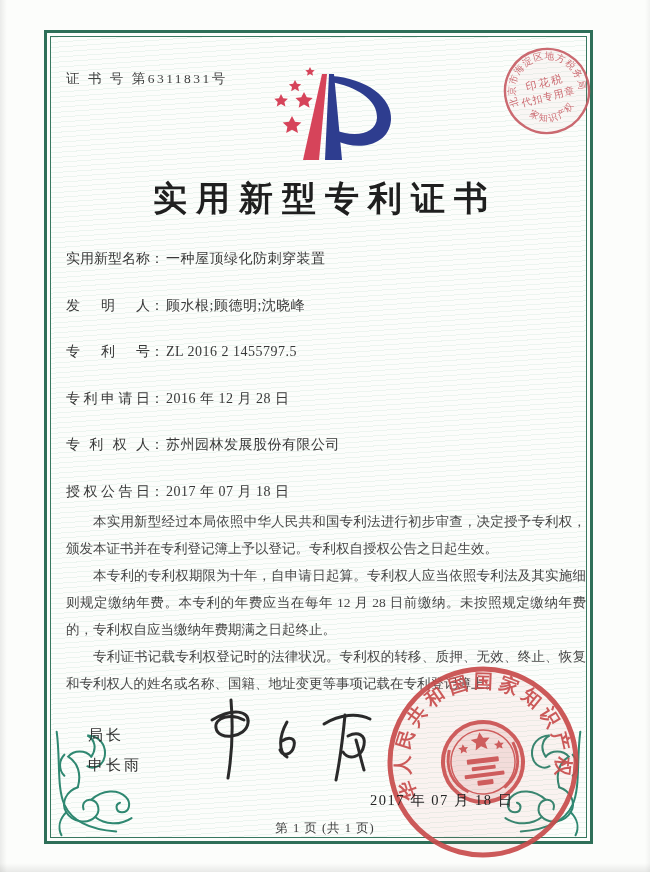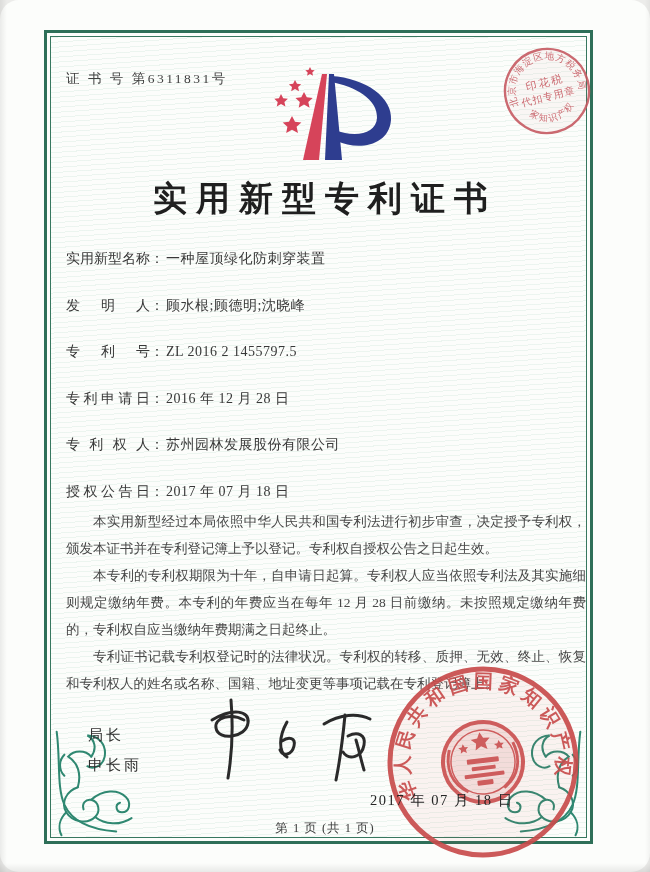--- a/index.html
+++ b/index.html
@@ -1,17 +1,17 @@
 <!DOCTYPE html>
 <html><head>
 <meta charset="utf-8">
 <style>
   html,body{margin:0;padding:0;width:650px;height:872px;overflow:hidden;
     background:#ececea;font-family:"Liberation Serif","DejaVu Serif",serif;}
-  .page{position:absolute;inset:0;background:#fcfdfb;border-radius:19px;}
+  .page{position:absolute;inset:0;background:#fcfdfb;}
   .page::after{content:"";position:absolute;inset:0;pointer-events:none;
     background:linear-gradient(90deg,rgba(0,0,0,.07),transparent 7px),
                linear-gradient(0deg,rgba(0,0,0,.08),transparent 9px),
                linear-gradient(270deg,rgba(0,0,0,.04),transparent 5px);}
   .frame-outer{position:absolute;left:44px;top:30px;right:57px;bottom:28px;
     border:3px solid #2e6f58;}
   .frame-inner{position:absolute;left:50px;top:36px;right:63px;bottom:34px;
     border:1px solid #37775f;
     background:repeating-linear-gradient(176deg,rgba(125,190,160,.13) 0 1px,transparent 1px 5px);}
   .cert-number{position:absolute;left:66px;top:70px;font-size:13.5px;

